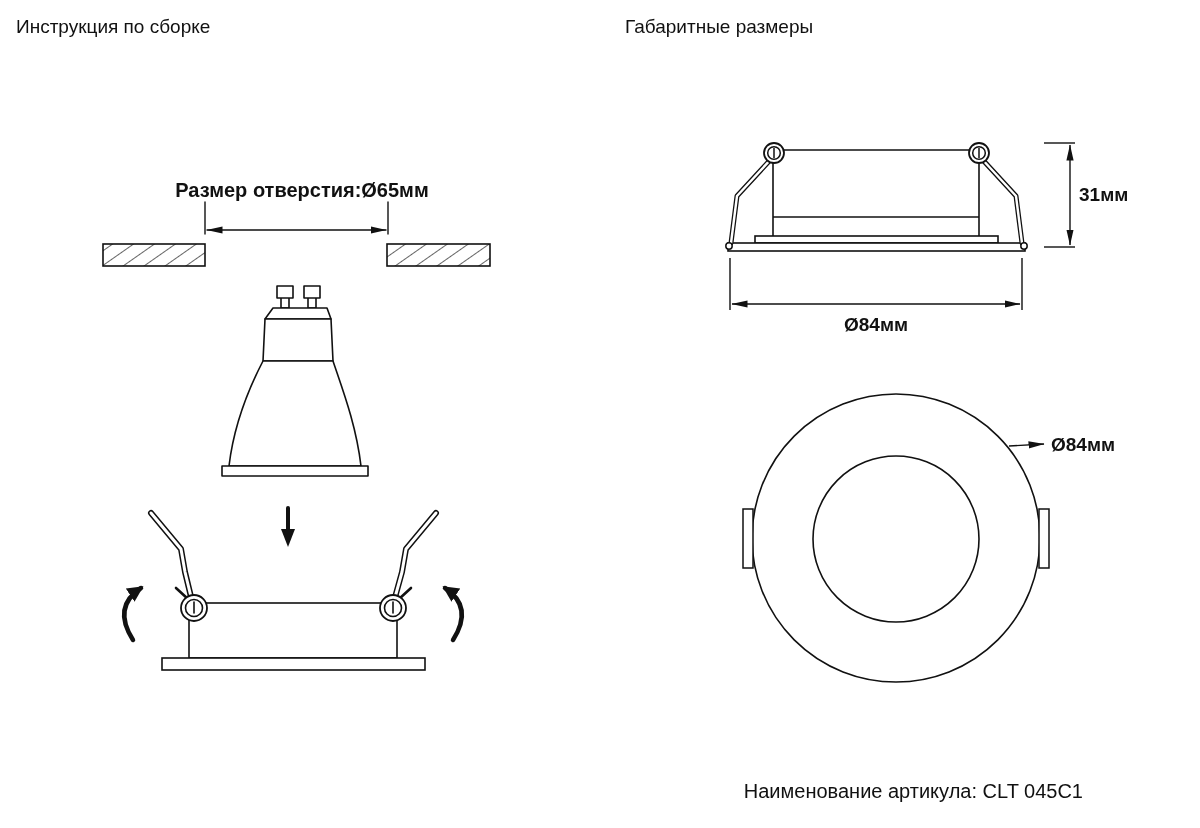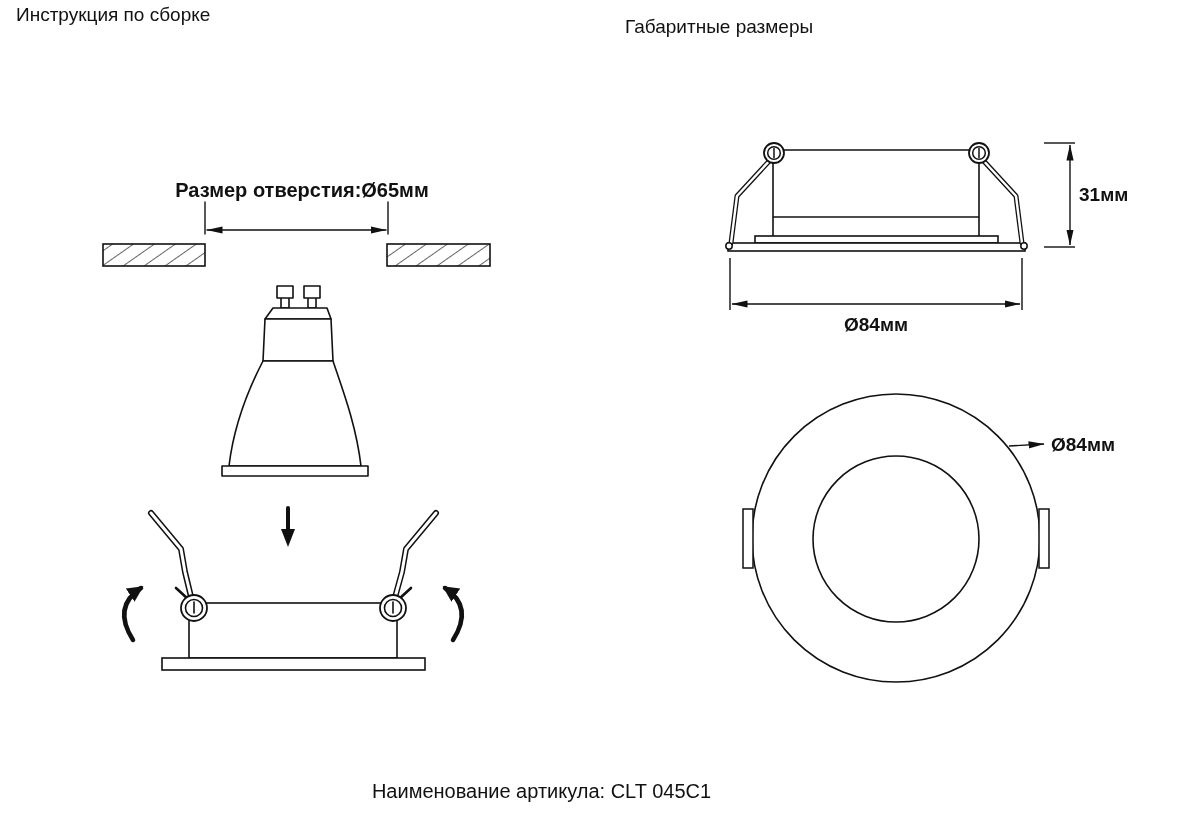--- a/index.html
+++ b/index.html
@@ -4,23 +4,23 @@
 <style>
   :root{
     --line:#111111;
     --bg:#ffffff;
   }
   *{margin:0;padding:0;box-sizing:border-box;}
   html,body{width:1200px;height:828px;background:var(--bg);overflow:hidden;}
   body{font-family:"Liberation Sans","DejaVu Sans",sans-serif;color:var(--line);position:relative;}
   .stage{position:absolute;left:0;top:0;width:1200px;height:828px;background:var(--bg);}
   .title{position:absolute;font-size:19px;line-height:22px;color:var(--line);white-space:nowrap;}
-  .title-left{left:16px;top:4px;}
+  .title-left{left:16px;top:16px;}
   .title-right{left:617px;top:16px;margin-left:8px;}
-  .footer{position:absolute;left:0;top:780px;width:1083px;text-align:center;font-size:20px;color:var(--line);}
+  .footer{position:absolute;left:0;top:780px;width:1083px;text-align:right;font-size:20px;color:var(--line);}
   svg{position:absolute;left:0;top:0;}
   svg text{fill:var(--line);}
   .dim-label{font-family:"Liberation Sans","DejaVu Sans",sans-serif;font-weight:bold;font-size:19px;}
   .dim-label-big{font-family:"Liberation Sans","DejaVu Sans",sans-serif;font-weight:bold;font-size:20px;}
 </style>
 </head>
 <body>
 
 <div class="stage">
 

